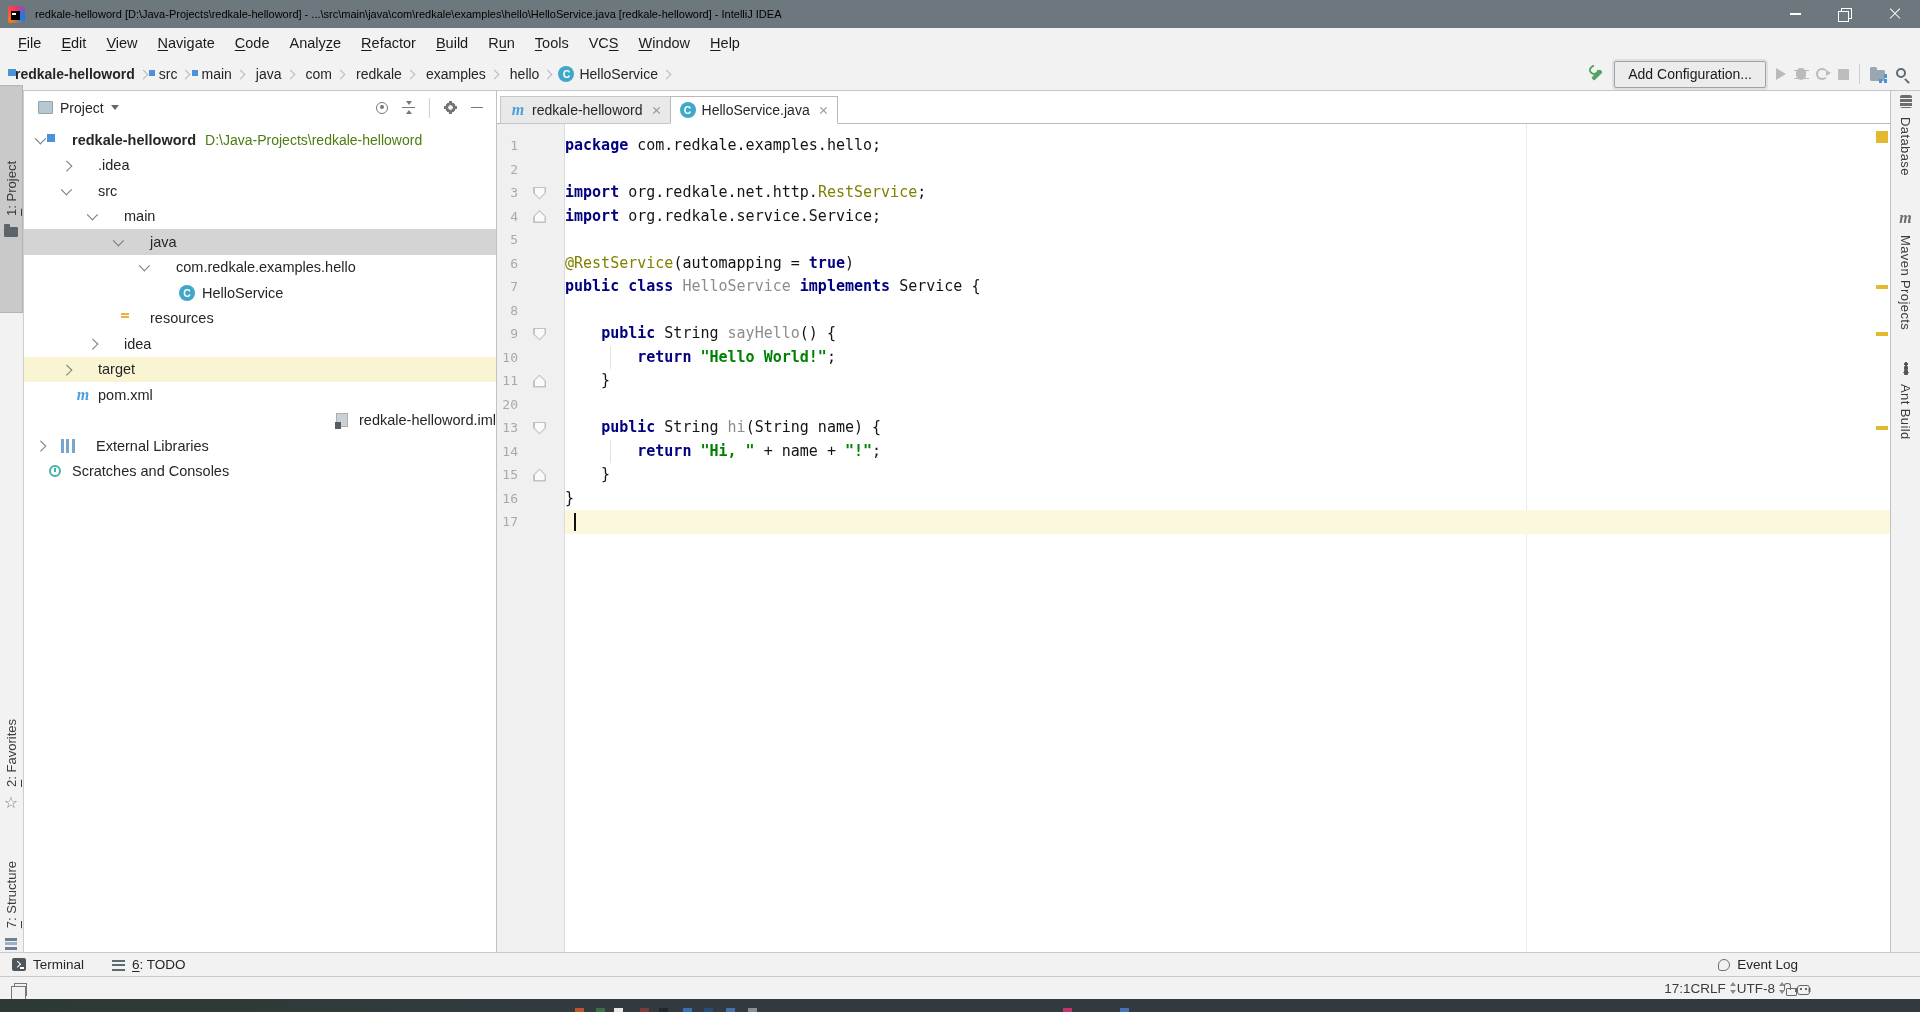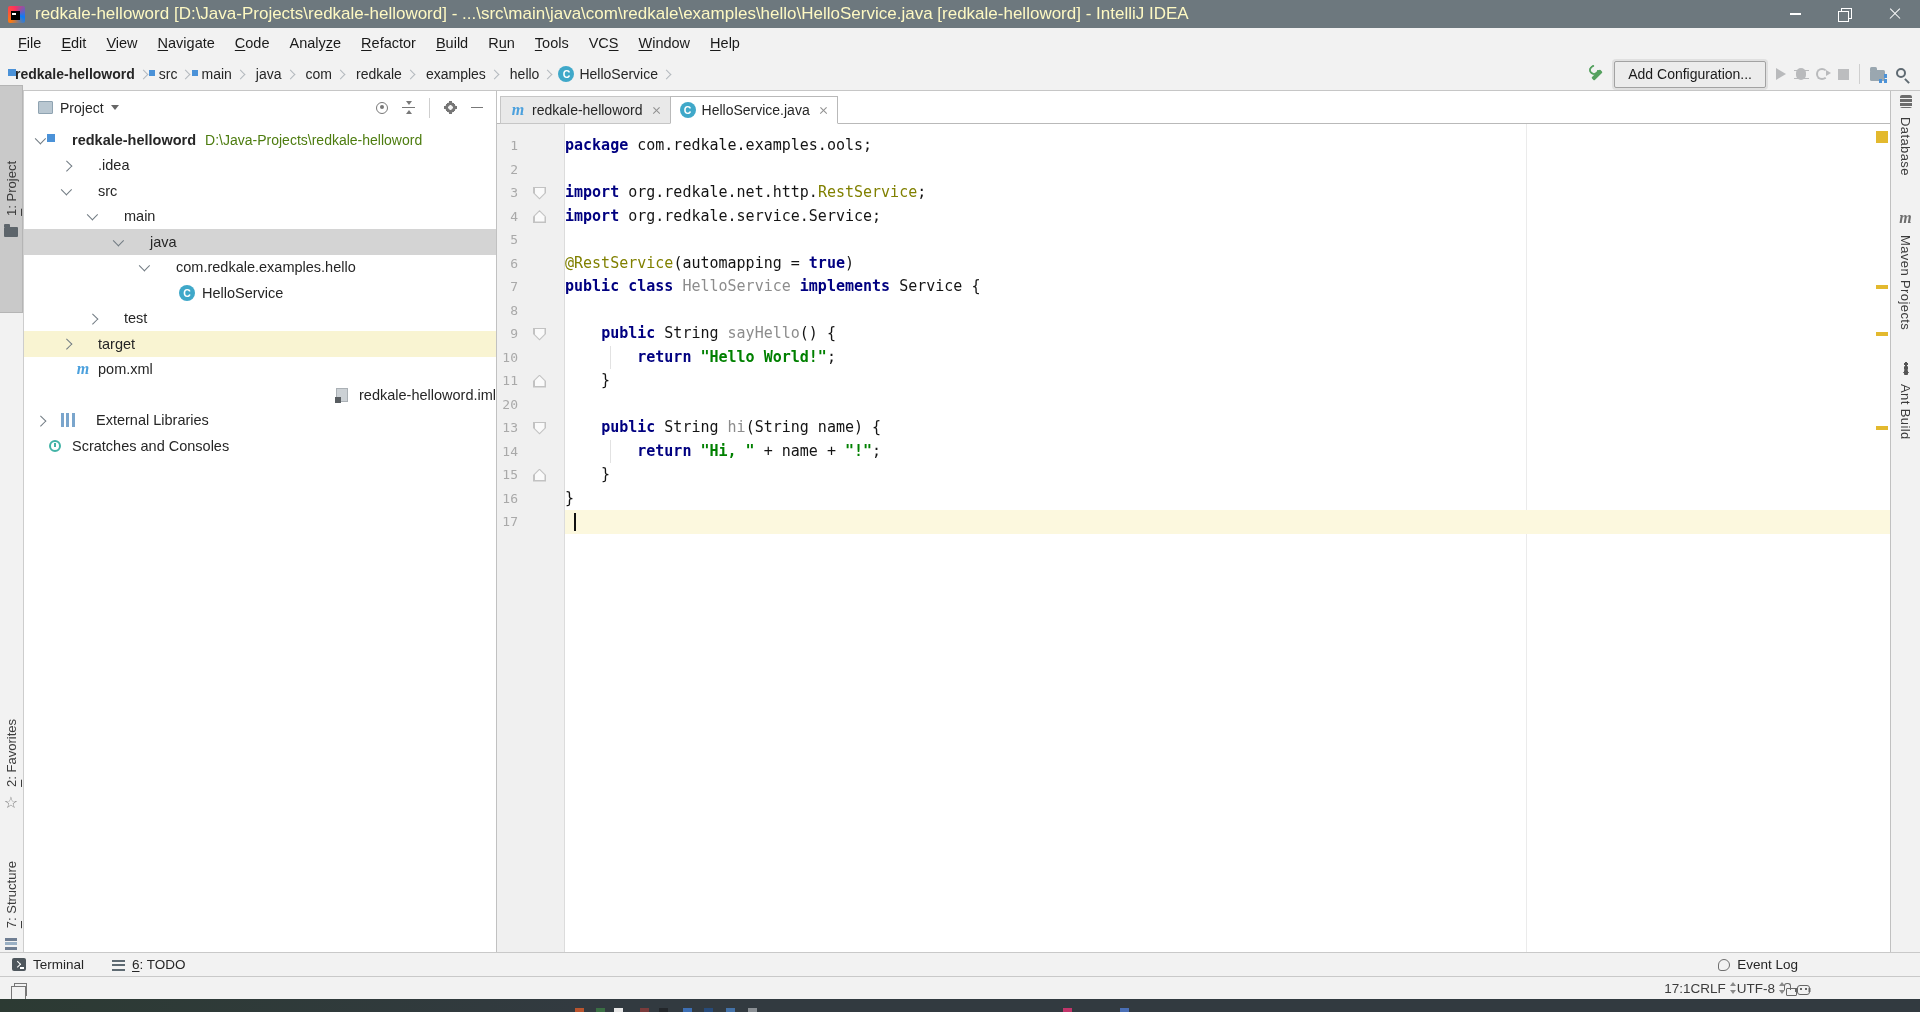--- a/index.html
+++ b/index.html
@@ -1,21 +1,21 @@
 <!DOCTYPE html>
 <html><head>
 <meta charset="utf-8">
 <style>
 *{box-sizing:border-box;margin:0;padding:0}
 html,body{width:1920px;height:1012px;overflow:hidden}
 body{font-family:"Liberation Sans",sans-serif;background:#fff;color:#1a1a1a}
 #app{width:1920px;height:1012px;display:flex;flex-direction:column}
 
 .titlebar{height:28px;background:#6d787e;display:flex;align-items:center;padding-left:8px;flex:none}
-.title-text{color:#fef9c3;font-size:17px;margin-left:10px;white-space:nowrap}
+.title-text{color:#000000;font-size:11px;margin-left:10px;white-space:nowrap}
 .win-controls{margin-left:auto;display:flex;height:100%}
 .wc{width:50px;height:100%;display:flex;align-items:center;justify-content:center;position:relative}
 .wc-minimize::before{content:"";width:11px;height:1.5px;background:#fff}
 .wc-restore::before{content:"";position:absolute;width:9px;height:9px;border:1.3px solid #fff;left:21px;top:8px}
 .wc-restore::after{content:"";position:absolute;width:9px;height:9px;border:1.3px solid #fff;background:#6d787e;left:18px;top:11px}
 .wc-close::before,.wc-close::after{content:"";position:absolute;width:14px;height:1.3px;background:#fff;left:18px;top:13px}
 .wc-close::before{transform:rotate(45deg)}
 .wc-close::after{transform:rotate(-45deg)}
 .i-idea-logo{width:17px;height:17px;border-radius:2px;background:conic-gradient(from 220deg,#f97a12,#fe315d 35%,#087cfa 70%,#f97a12);position:relative;flex:none}
 .i-idea-logo::after{content:"";position:absolute;left:2.5px;bottom:2.5px;width:9px;height:9px;background:#000}
@@ -345,28 +345,35 @@
             </span>
             <span class="tlabel">com.redkale.examples.hello</span>
           </div>
           <div class="trow" style="padding-left: 138px;">
             <span class="tchev"></span>
             <span class="ticon">
               <span class="ic i-class"></span>
             </span>
             <span class="tlabel">HelloService</span>
           </div>
+          <div class="trow" style="padding-left: 86px;">
+            <span class="tchev"></span>
+            <span class="ticon">
+              <span class="ic i-folder-resources"></span>
+            </span>
+            <span class="tlabel">resources</span>
+          </div>
           <div class="trow" style="padding-left: 60px;">
             <span class="tchev">
               <span class="chev right"></span>
             </span>
             <span class="ticon">
               <span class="ic i-folder"></span>
             </span>
-            <span class="tlabel">test</span>
+            <span class="tlabel">idea</span>
           </div>
           <div class="trow highlighted" style="padding-left: 34px;">
             <span class="tchev">
               <span class="chev right"></span>
             </span>
             <span class="ticon">
               <span class="ic i-folder-target"></span>
             </span>
             <span class="tlabel">target</span>
           </div>
@@ -485,21 +492,21 @@
             </div>
             <div class="grow">
               <span class="gnum">17</span>
             </div>
           </div>
         <div class="code" id="code">
             <div class="caret-row" style="top: 386px;"></div>
             <div class="wrap-guide"></div>
             <div class="indent-guide" style="left: 45px; top: 221.5px; height: 23.5px;"></div>
             <div class="indent-guide" style="left: 45px; top: 315.5px; height: 23.5px;"></div>
-            <div class="cl"><span class="sk">package</span><span class="sp"> com.redkale.examples.ools;</span></div>
+            <div class="cl"><span class="sk">package</span><span class="sp"> com.redkale.examples.hello;</span></div>
             <div class="cl"></div>
             <div class="cl"><span class="sk">import</span><span class="sp"> org.redkale.net.http.</span><span class="sa">RestService</span><span class="sp">;</span></div>
             <div class="cl"><span class="sk">import</span><span class="sp"> org.redkale.service.Service;</span></div>
             <div class="cl"></div>
             <div class="cl"><span class="sa">@RestService</span><span class="sp">(automapping = </span><span class="sk">true</span><span class="sp">)</span></div>
             <div class="cl"><span class="sk">public class</span><span class="sp"> </span><span class="sg">HelloService</span><span class="sp"> </span><span class="sk">implements</span><span class="sp"> Service {</span></div>
             <div class="cl"></div>
             <div class="cl"><span class="sp">    </span><span class="sk">public</span><span class="sp"> String </span><span class="sg">sayHello</span><span class="sp">() {</span></div>
             <div class="cl"><span class="sp">        </span><span class="sk">return</span><span class="sp"> </span><span class="ss">"Hello World!"</span><span class="sp">;</span></div>
             <div class="cl"><span class="sp">    }</span></div>

